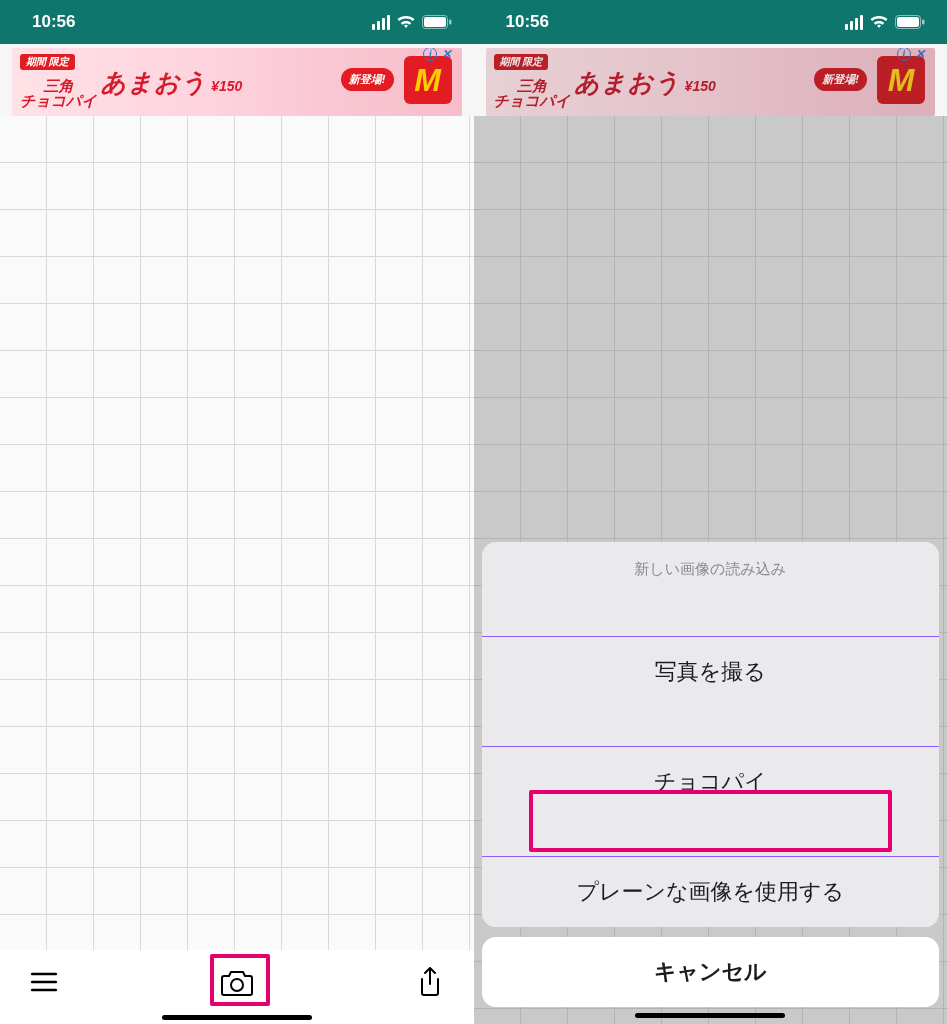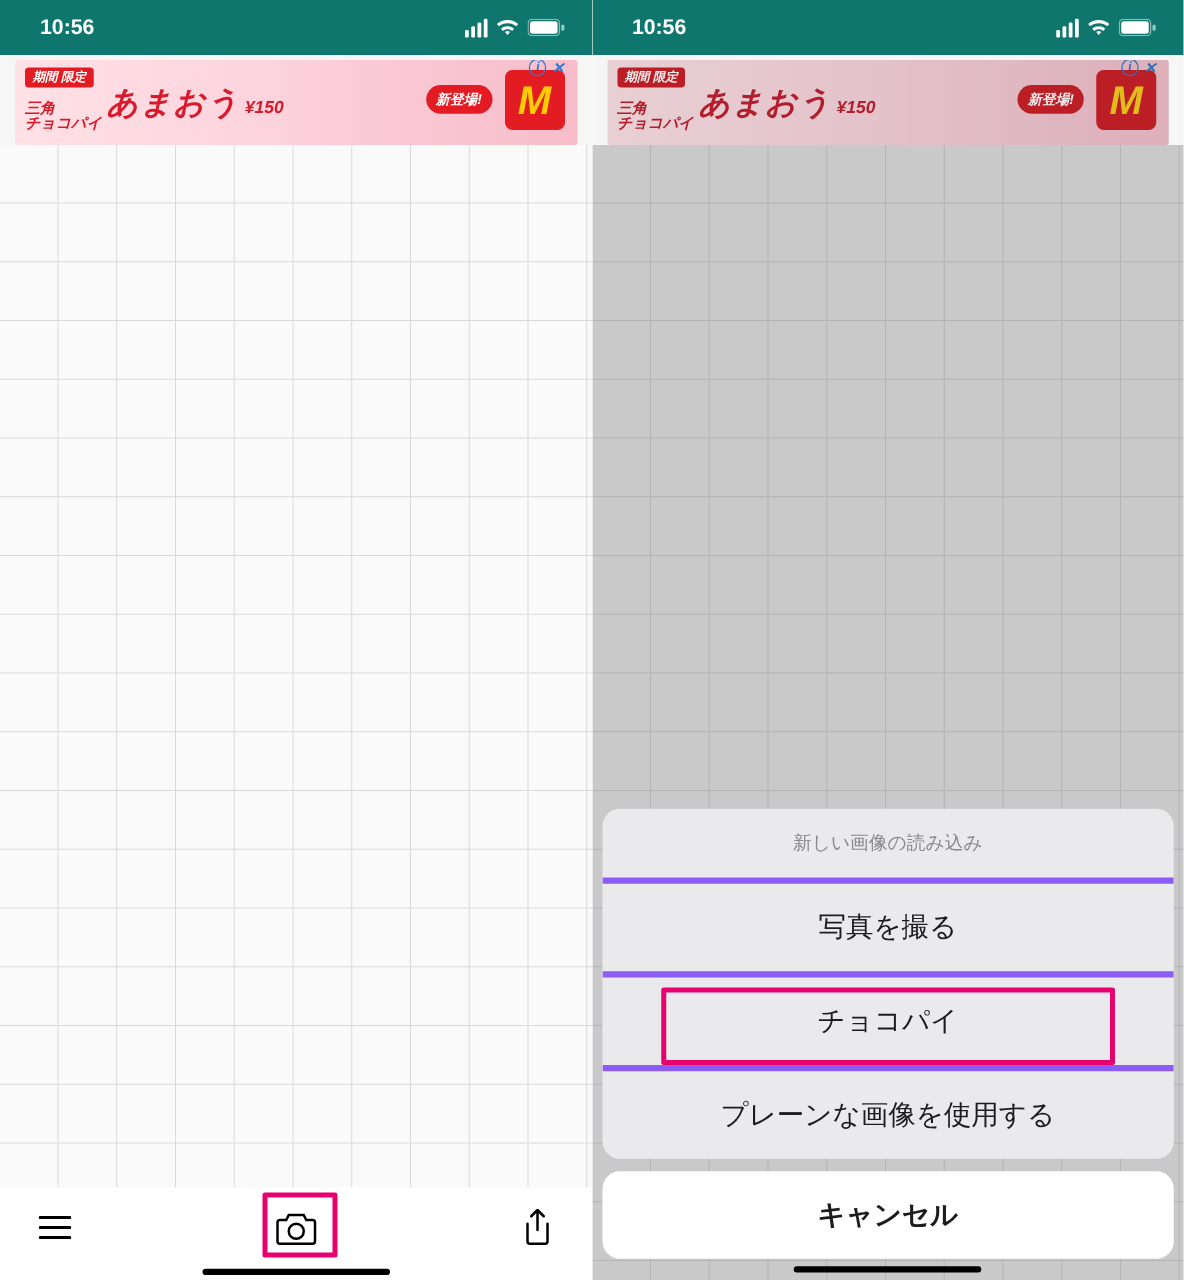--- a/index.html
+++ b/index.html
@@ -60,21 +60,21 @@
   }
   .ad-left-tag{
     position:absolute; top:6px; left:8px;
     background:#e31b23; color:#fff; font-size:10px; font-weight:700;
     padding:1px 6px; border-radius:3px;
   }
   .ad-text {
     position:absolute; left:8px; top:22px;
     display:flex; align-items:baseline; gap:4px;
   }
-  .ad-line1 { color:#d81a2b; font-size:12px; font-weight:800; line-height:1; }
+  .ad-line1 { color:#d81a2b; font-size:15px; font-weight:800; line-height:1;text-align:center; }
   .ad-main { color:#d81a2b; font-size:25px; font-weight:900; letter-spacing:1px; line-height:1;}
   .ad-price { color:#d81a2b; font-size:14px; font-weight:800;}
   .ad-pill{
     position:absolute; right:68px; top:20px;
     background:#e31b23; color:#fff; font-size:11px; font-weight:700;
     padding:4px 8px; border-radius:12px;
   }
   .mcd-logo{
     position:absolute; right:10px; top:8px; width:48px; height:48px;
     background:#e31b23; border-radius:6px;
@@ -141,23 +141,24 @@
     border-radius:14px;
     overflow:hidden;
   }
   .sheet-title{
     text-align:center; color:#8a8a8e; font-size:15px;
     padding:18px 8px;
   }
   .sheet-item{
     text-align:center; color:#1c1c1e; font-size:22px;
     padding:20px 8px;
-    border-top:5px solid #8b5cf6;
+    border-top:1px solid #8b5cf6;
     background:#eaeaecdd;
     position:relative;
+    margin-top:39px;
   }
   .cancel-btn{
     margin-top:10px;
     background:#fff; border-radius:14px;
     text-align:center; font-size:22px; font-weight:700;
     padding:20px 16px; color:#1c1c1e;
   }
   .home-indicator-r{
     width:150px;height:5px;border-radius:3px;background:#000;
     margin:6px auto 0 auto;

